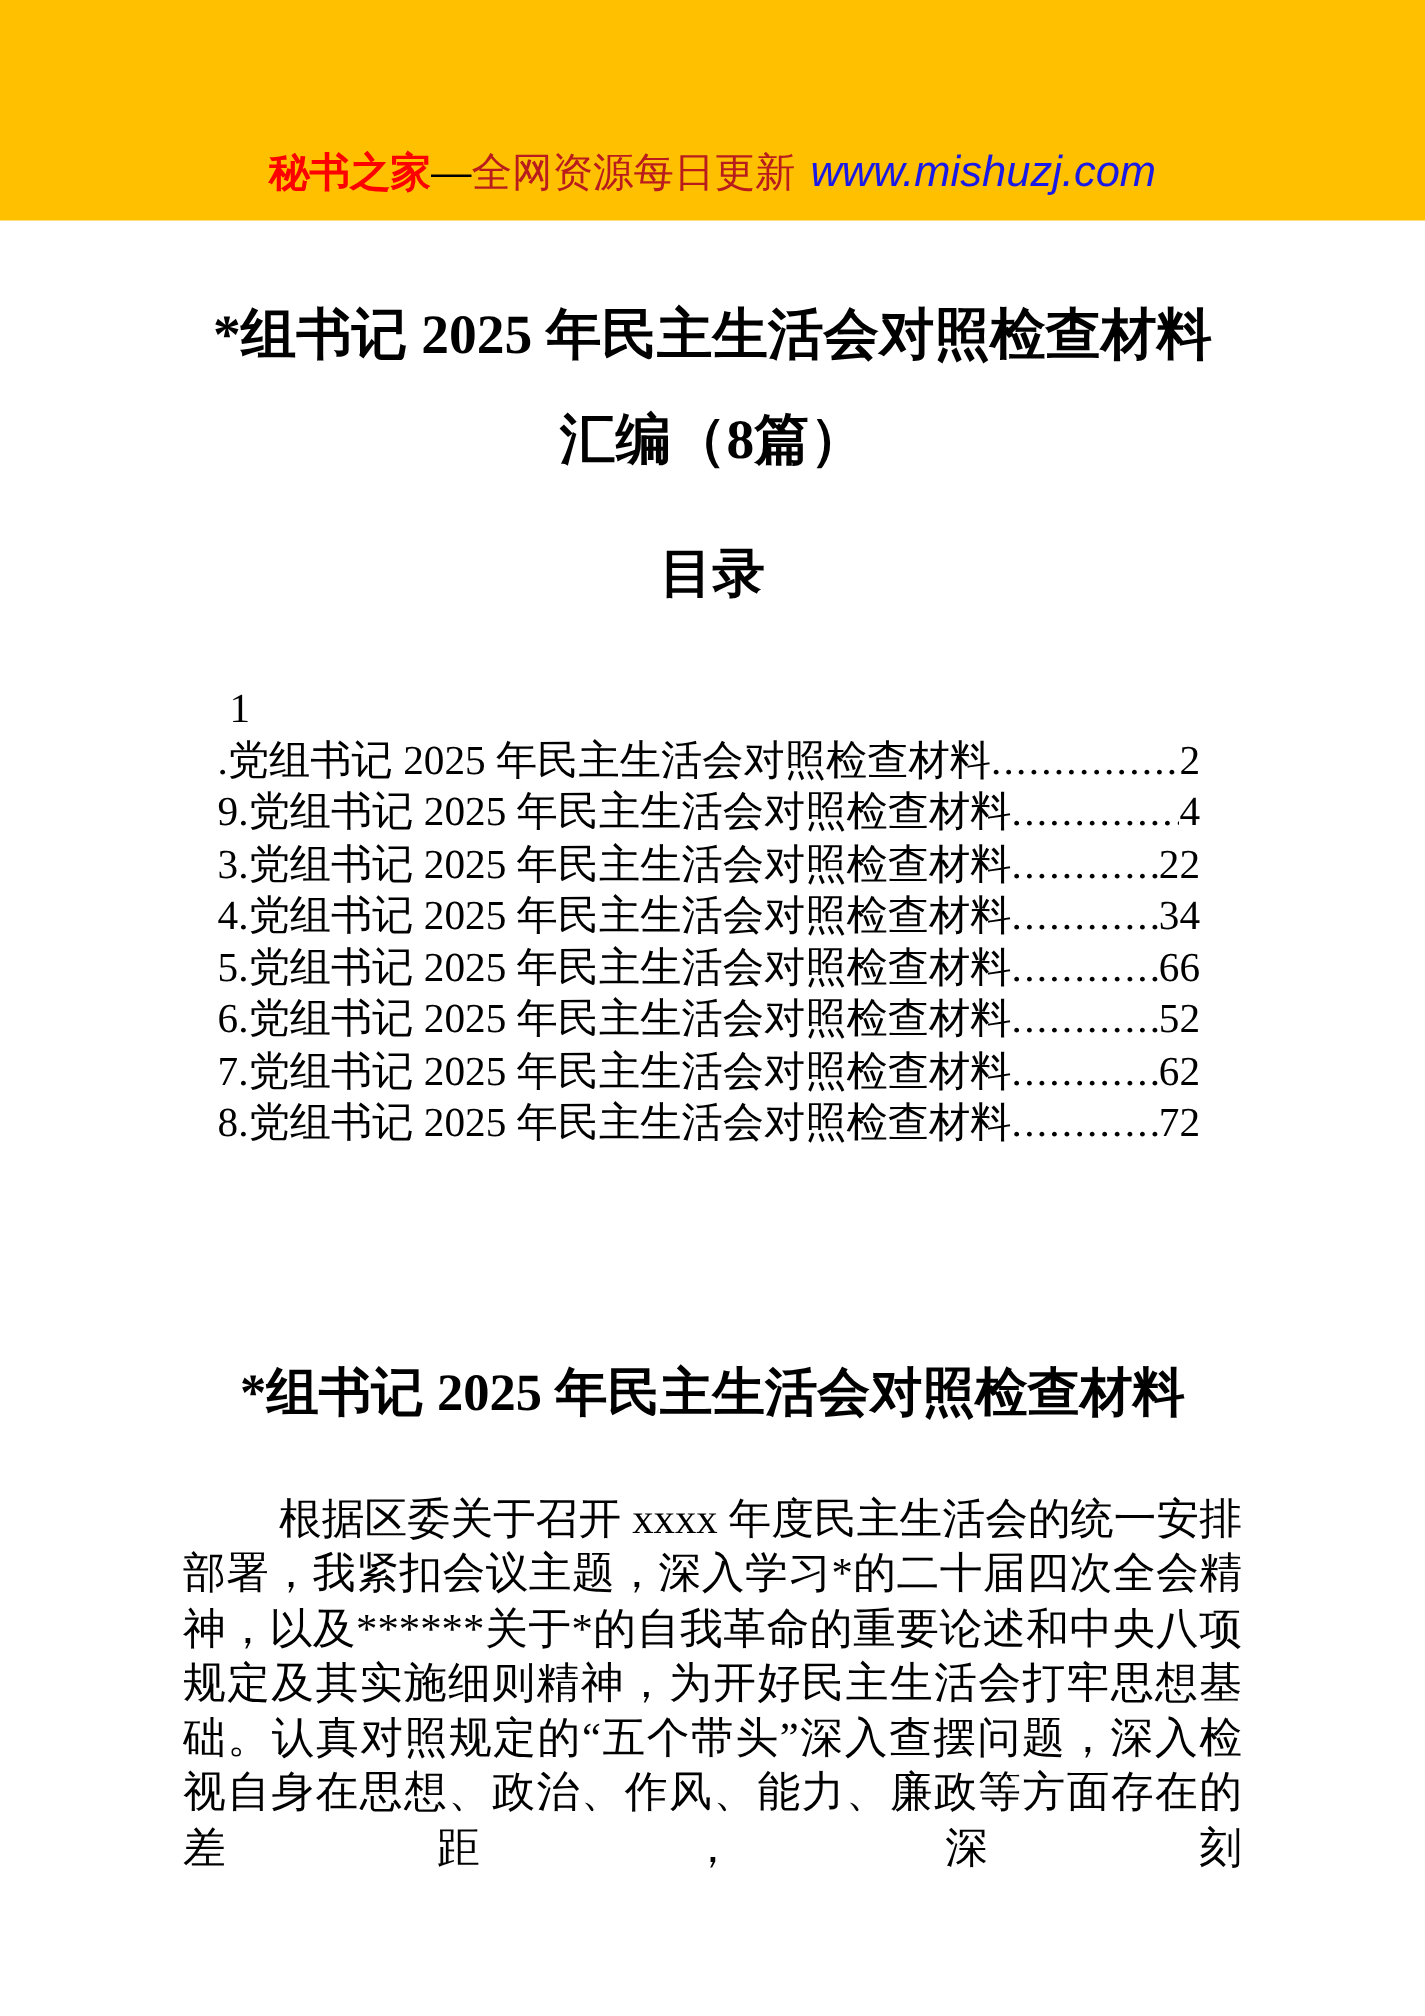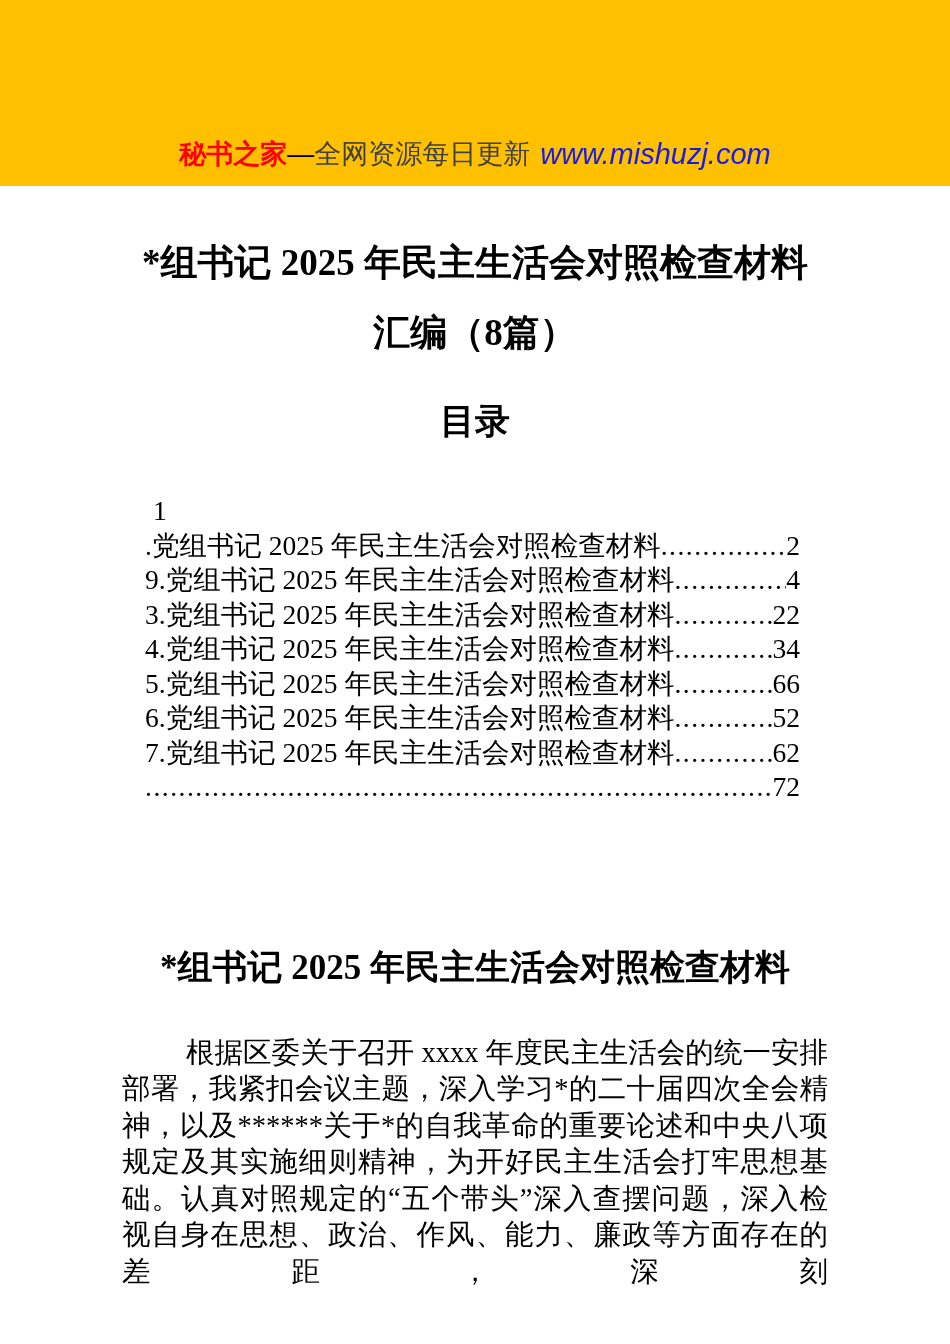--- a/index.html
+++ b/index.html
@@ -9,34 +9,34 @@
     width:950px;height:1344px;
     margin:0 auto;
     background:#ffffff;
     overflow:hidden;
     color:#000;
     font-family:"Liberation Serif", serif;
   }
   
   .banner{
     box-sizing:border-box;
-    height:186px;
+    height:147px;
     background:var(--banner-bg,#FFC000);
     display:flex;
     justify-content:center;
     align-items:flex-end;
     padding-bottom:16px;
     font-family:"Liberation Sans", sans-serif;
     font-size:27px;
     line-height:32px;
     white-space:nowrap;
   }
   .site-name{color:var(--site-red,#FF0000);font-weight:700;}
   .banner-dash{color:#000;}
-  .banner-tagline{color:#404040;margin-right:10px;}
+  .banner-tagline{color:#b91c1c;margin-right:10px;}
   .site-url{color:var(--url-blue,#1A1AE6);font-size:29px;text-decoration:none;font-style:italic;}
   
   .doc-title{
     margin:42px 110px 0;
     text-align:center;
     font-size:37px;
     font-weight:700;
     line-height:70px;
   }
   .t-line{display:block;}
@@ -135,20 +135,21 @@
       <span class="toc-label">6.党组书记 2025 年民主生活会对照检查材料</span>
       <span class="toc-dots">................................................................................................</span>
       <span class="toc-page">52</span>
     </div>
     <div class="toc-row">
       <span class="toc-label">7.党组书记 2025 年民主生活会对照检查材料</span>
       <span class="toc-dots">................................................................................................</span>
       <span class="toc-page">62</span>
     </div>
     <div class="toc-row">
+      <span class="toc-label">8.党组书记 2025 年民主生活会对照检查材料</span>
       <span class="toc-dots">................................................................................................</span>
       <span class="toc-page">72</span>
     </div>
   </nav>
 
   <h2 class="section-heading">*组书记 2025 年民主生活会对照检查材料</h2>
 
   <p class="body-text">根据区委关于召开 xxxx 年度民主生活会的统一安排部署，我紧扣会议主题，深入学习*的二十届四次全会精神，以及******关于*的自我革命的重要论述和中央八项规定及其实施细则精神，为开好民主生活会打牢思想基础。认真对照规定的“五个带头”深入查摆问题，深入检视自身在思想、政治、作风、能力、廉政等方面存在的差距，深刻</p>
 
 </div>

